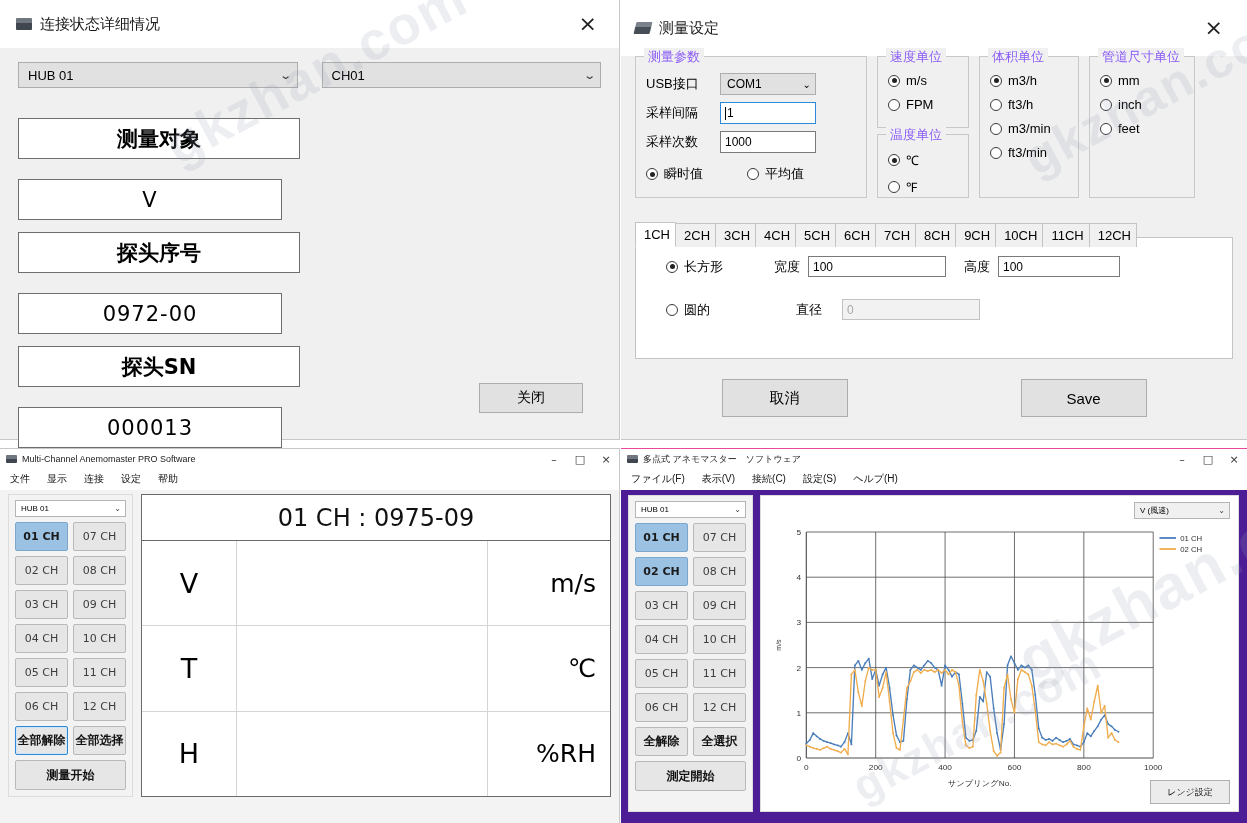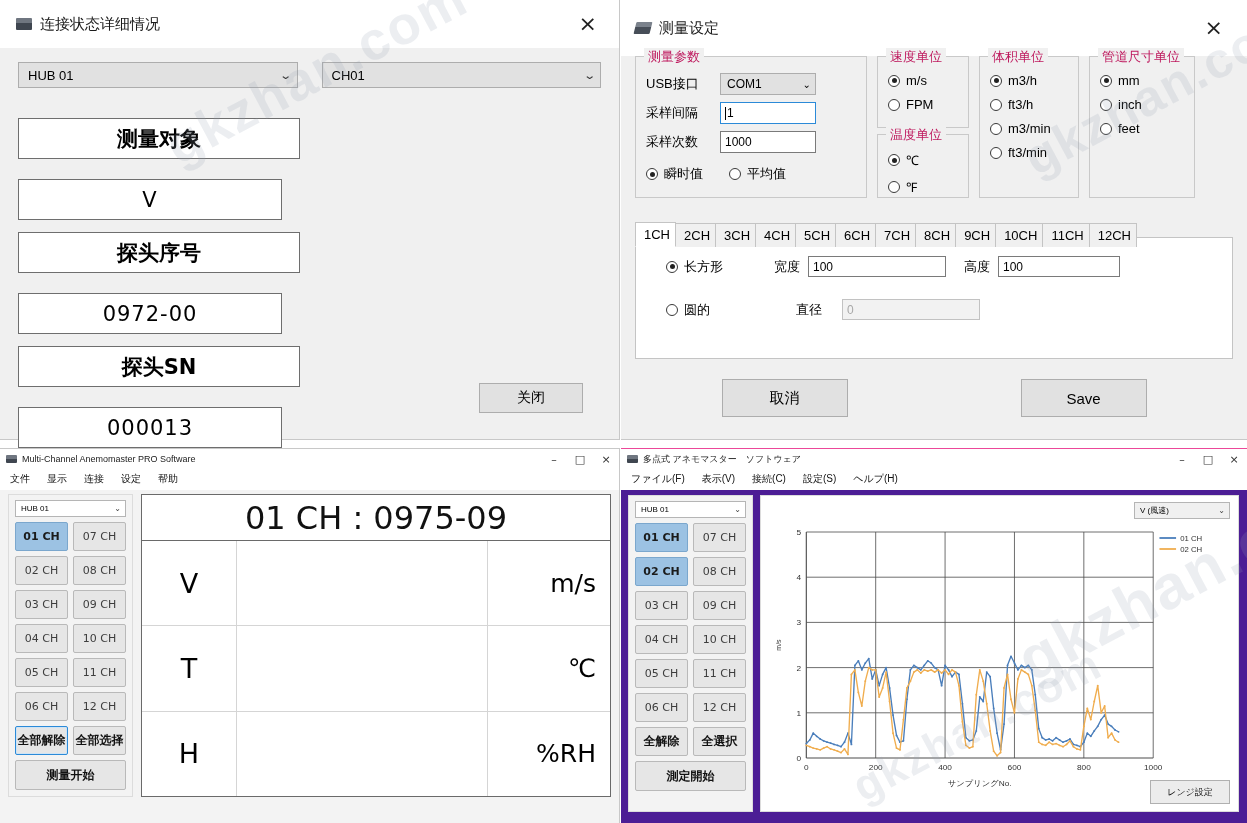--- a/index.html
+++ b/index.html
@@ -59,21 +59,21 @@
   
   #panel2 { left:621px; top:0; width:626px; height:440px; background:#f0f0f0; border-bottom:1px solid #c8c8c8;}
   #panel2 .titlebar { height:56px; padding: 0 16px 0 14px; background:#fff; }
   #panel2 .tb-icon { background: linear-gradient(#7b828c 0 45%, #474e58 45% 100%); transform: skewX(-14deg); }
   #panel2 .body { padding: 0 14px; }
 
   .grouprow { display:flex; gap:10px; align-items:flex-start; }
   .group { border:1px solid #c9c9c9; position:relative; padding: 16px 10px 8px 10px; }
   .group > .legend {
     position:absolute; top:-9px; left:8px; background:#f0f0f0; padding: 0 4px;
-    font-size:13px; color:#be185d;
+    font-size:13px; color:#8b5cf6;
   }
   .g-params { width: 232px; height: 142px; }
   .g-speed  { width: 92px;  height: 72px; }
   .g-temp   { width: 92px;  height: 64px; margin-top:6px; }
   .g-vol    { width: 100px; height: 142px; }
   .g-pipe   { width: 106px; height: 142px; }
 
   .prow { display:flex; align-items:center; margin-bottom: 7px; }
   .plabel { width:74px; font-size:13px; color:#000; }
   .psel {
@@ -90,21 +90,21 @@
 
   .radio { display:flex; align-items:center; font-size:13px; color:#000; margin-bottom:9px; }
   .radio .dot {
     width:12px; height:12px; border-radius:50%; border:1px solid #3a3a3a;
     background:#fff; margin-right:6px; position:relative; flex:none;
   }
   .radio.on .dot::after {
     content:""; position:absolute; left:2.5px; top:2.5px; width:5px; height:5px;
     border-radius:50%; background:#222;
   }
-  .radio-inline { display:flex; gap: 26px; margin-top:12px;}
+  .radio-inline { display:flex; gap: 44px; margin-top:12px;}
   .radio-inline .radio { margin-bottom:0; }
 
   
   .tabs-wrap { margin-top: 14px; }
   .tabstrip { display:flex; align-items:flex-end; font-size:13px; }
   .tab {
     padding: 4px 5px 4px 8px; background:#f0f0f0; border:1px solid #c4c4c4;
     border-bottom:none; margin-right:-1px; color:#000; position:relative; top:10px;
   }
   .tab.active { background:#fff; border-bottom:1px solid #fff; font-weight:400; z-index:2; }
@@ -146,21 +146,21 @@
   .chbtn.sel { background:#9cc2e3; border:1px solid #7ba7cd; color:#1b1b1b; font-weight:700; }
   .chbtn.cn { font-family:"Liberation Sans", sans-serif; font-size:12px; color:#111; font-weight:700;}
   .chbtn.focusring { border:1px solid #2b8ad8; box-shadow: inset 0 0 0 1px #cfe4f5; }
   .startbtn {
     margin-top:5px; height:30px; background:#e6e6e6; border:1px solid #b9b9b9; border-radius:2px;
     display:flex; align-items:center; justify-content:center; font-size:12px; color:#111; font-weight:700;
   }
   .readout { flex:1; background:#fff; border:1px solid #6a6a6a; display:flex; flex-direction:column; }
   .readout-head {
     height:46px; display:flex; align-items:center; justify-content:center;
-    border-bottom:1px solid #6a6a6a; font-size:32px; color:#111;
+    border-bottom:1px solid #6a6a6a; font-size:24px; color:#111;
     font-family:"DejaVu Sans", sans-serif;
   }
   .readout-body { flex:1; display:flex; flex-direction:column; }
   .rrow { flex:1; display:flex; border-bottom:1px solid #d5d5d5; }
   .rrow:last-child { border-bottom:none; }
   .rcell-l { width:95px; display:flex; align-items:center; justify-content:center; font-size:27px; border-right:1px solid #d5d5d5; font-family:"DejaVu Sans", sans-serif;}
   .rcell-m { flex:1; border-right:1px solid #d5d5d5; }
   .rcell-r { width:122px; display:flex; align-items:center; justify-content:flex-end; padding-right:14px; font-size:25px; font-family:"DejaVu Sans", sans-serif;}
 
   

